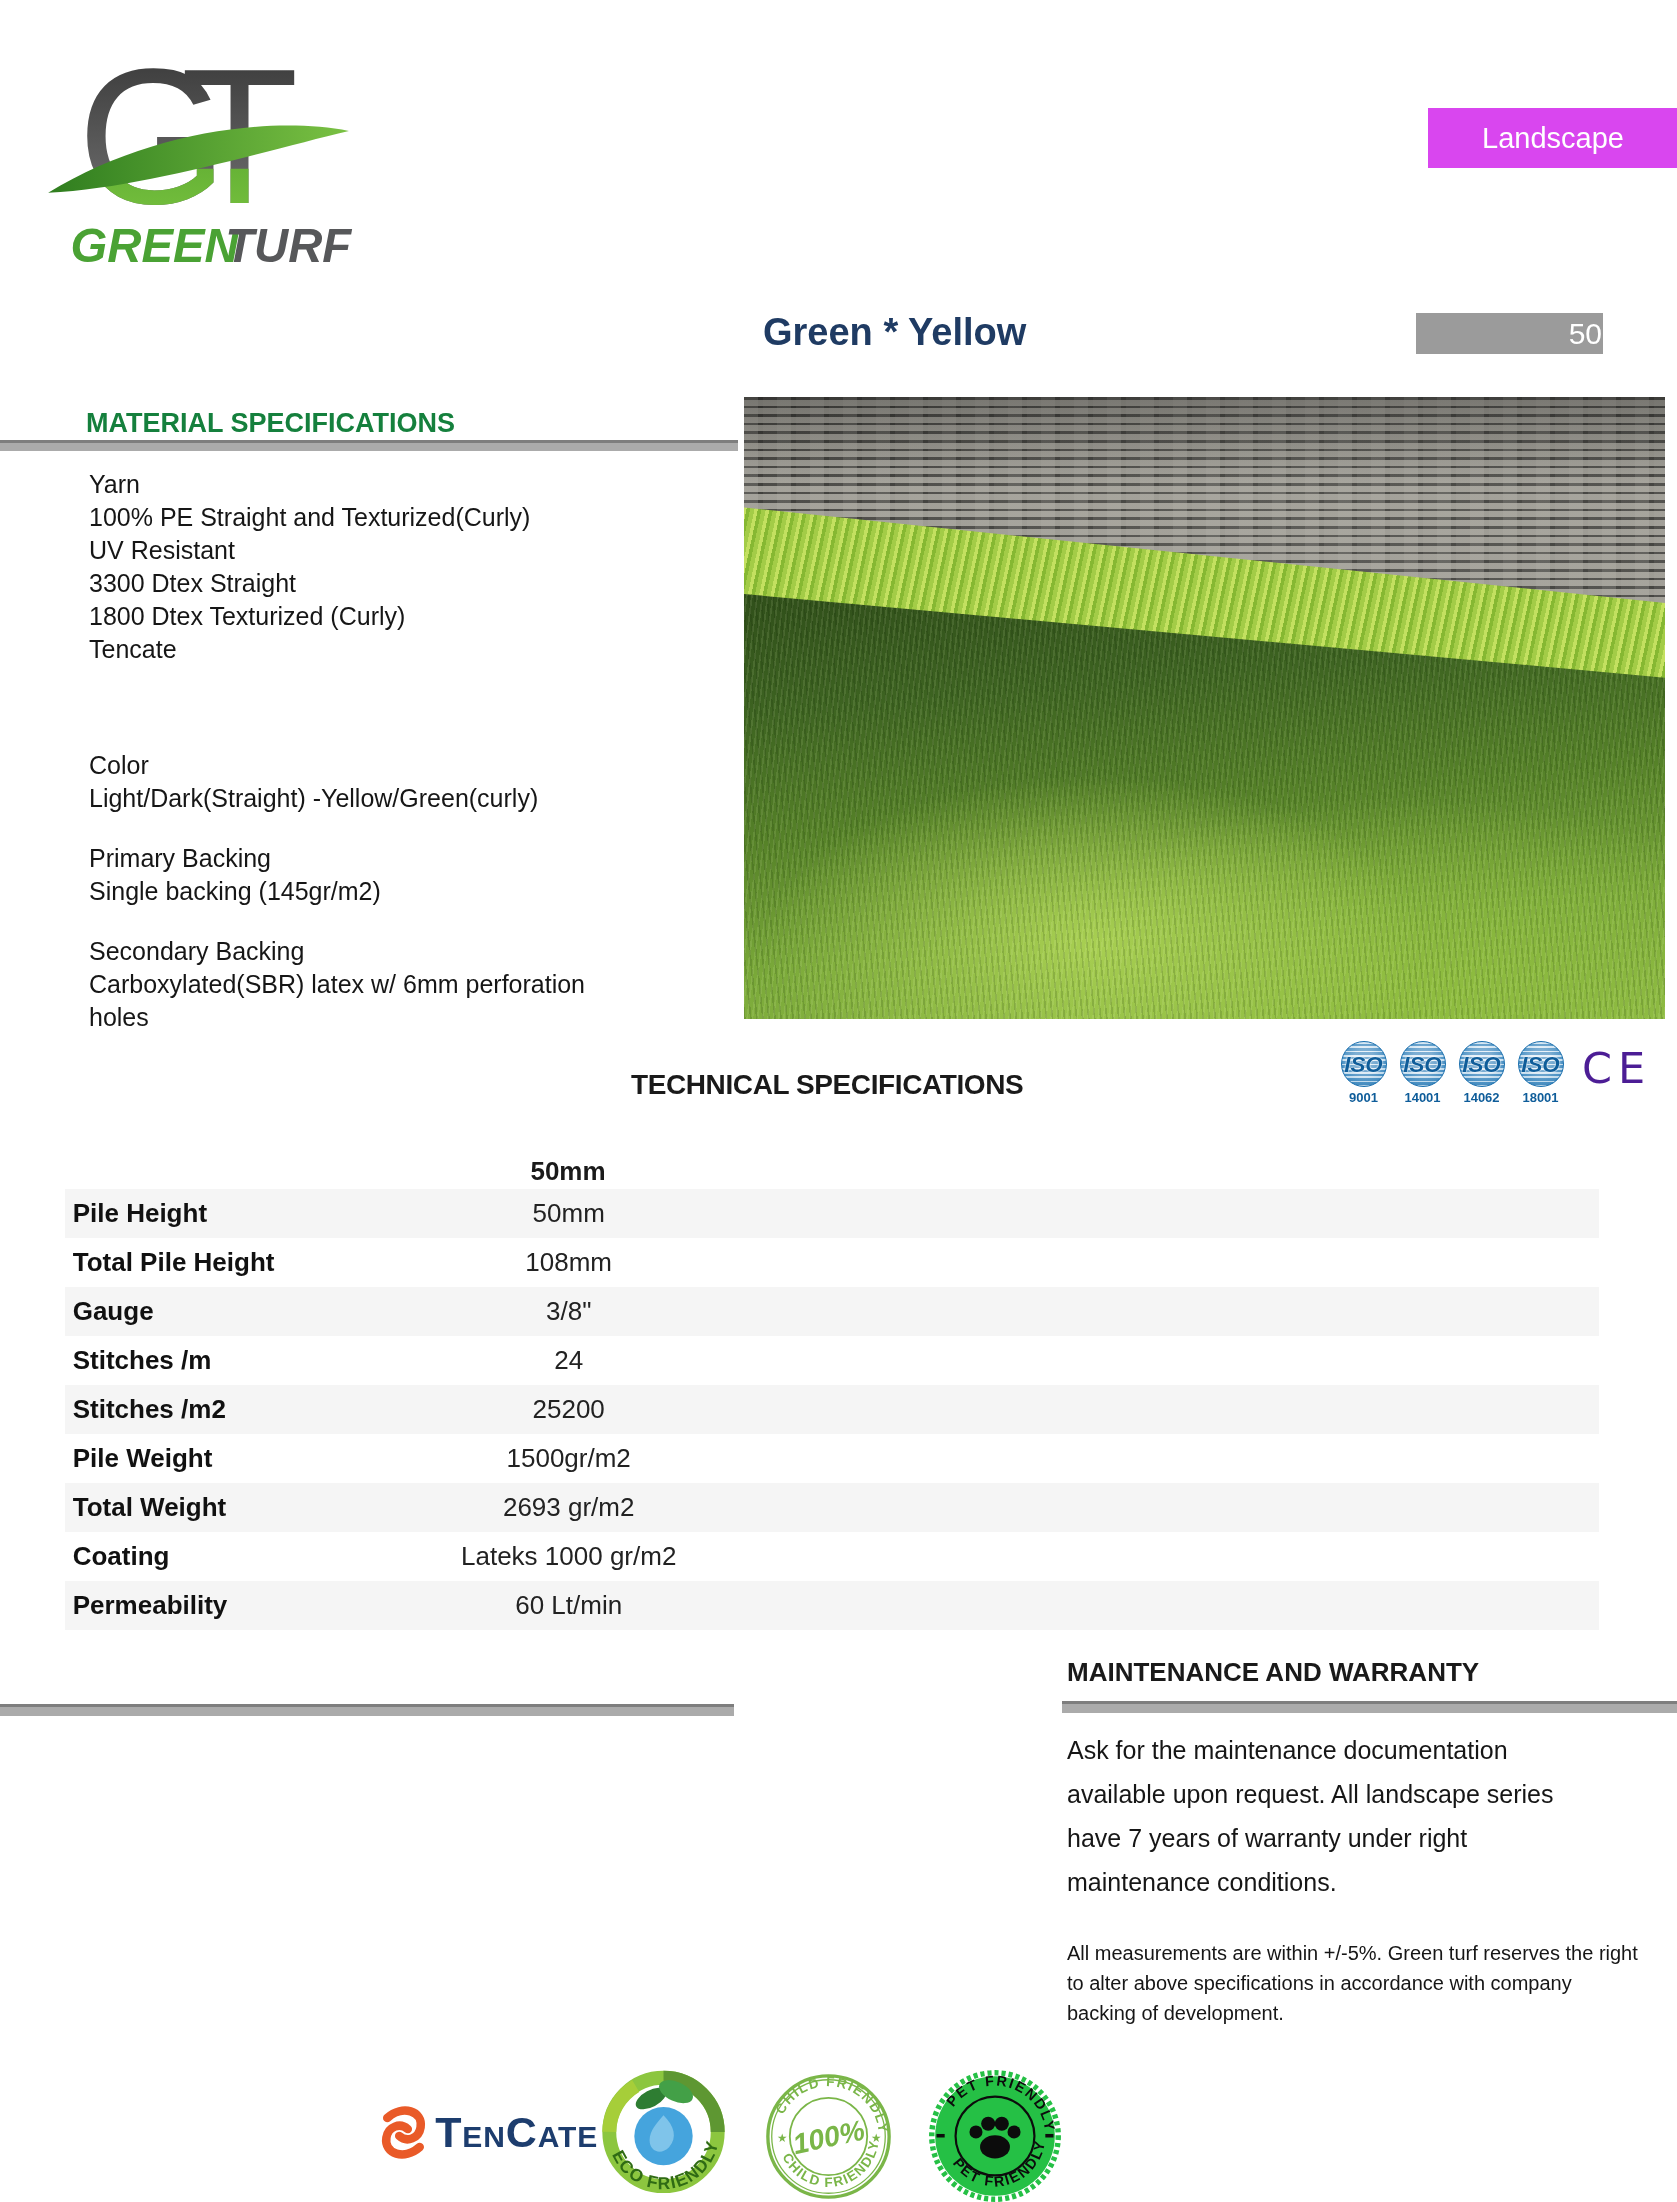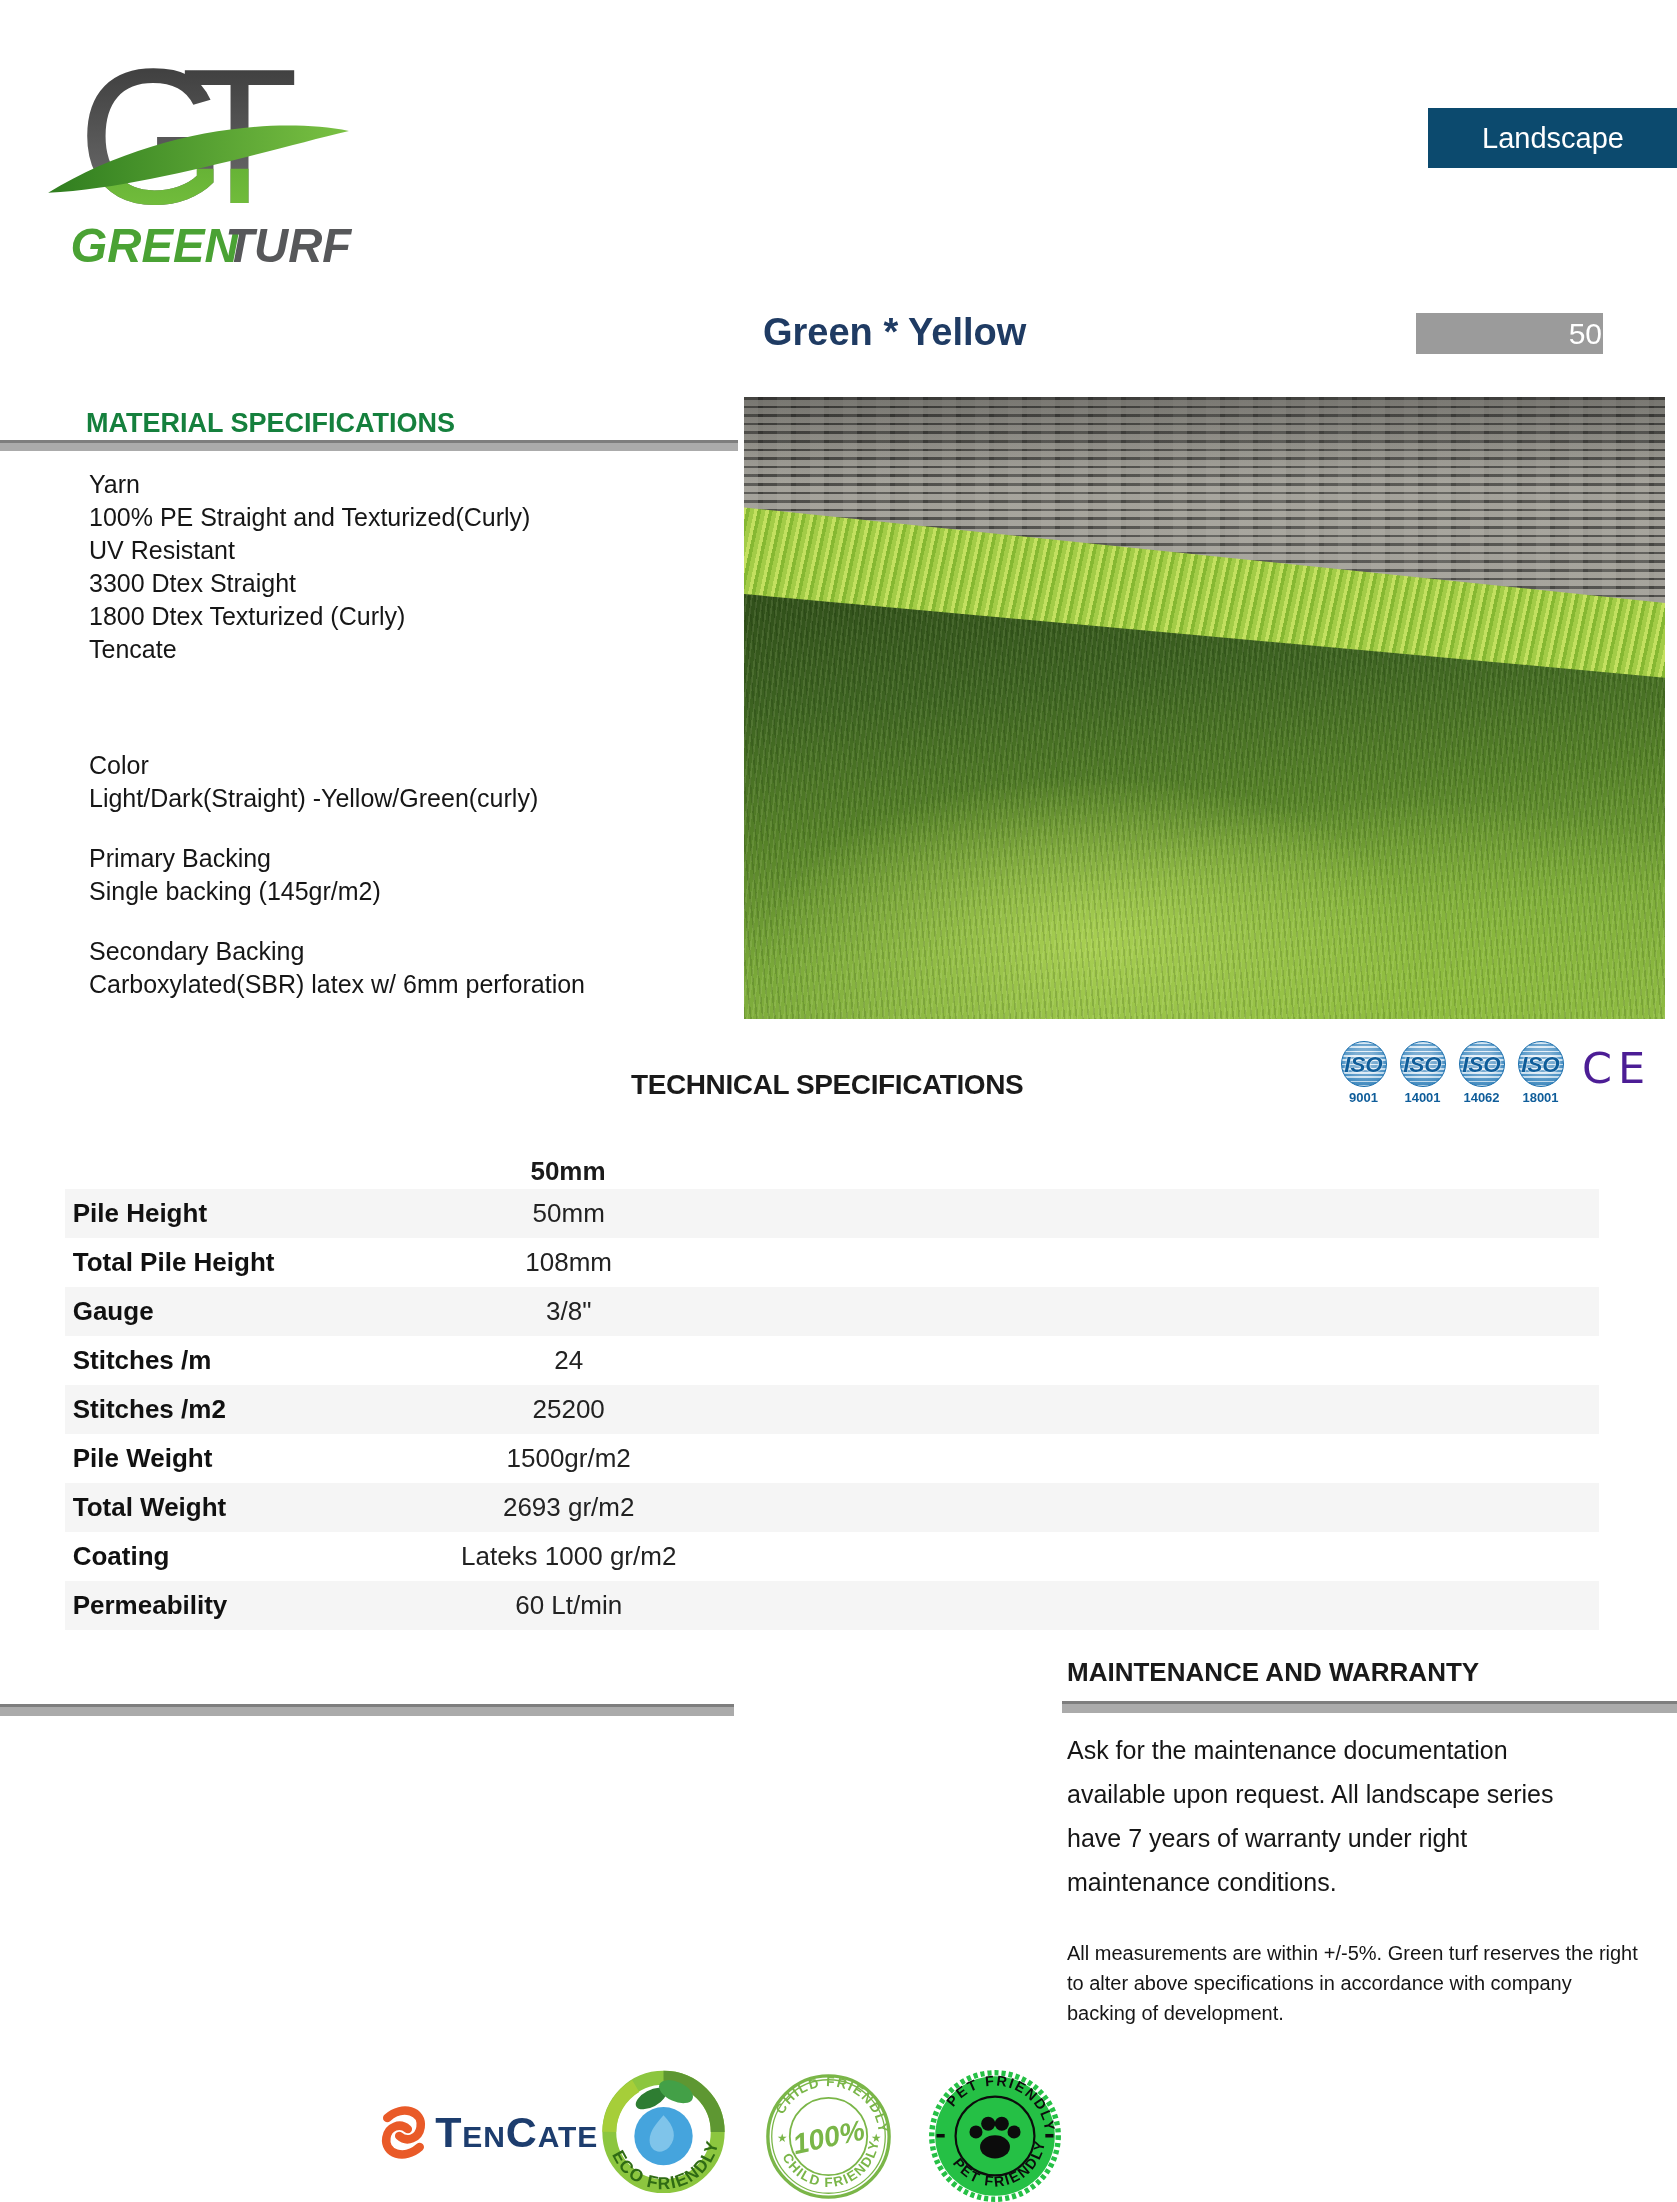--- a/index.html
+++ b/index.html
@@ -1,21 +1,21 @@
 <!DOCTYPE html>
 <html style="font-size:13.8px"><head>
 <meta charset="utf-8">
 <style>
   html,body{margin:0;padding:0;background:#e8e8e8;}
   .page{position:relative;width:1678px;height:2203px;background:#ffffff;overflow:hidden;
         font-family:"Liberation Sans",sans-serif;color:#1a1a1a;}
   .abs{position:absolute;}
 
   
-  .badge-landscape{left:1428px;top:108px;width:250px;height:60px;background:#0c4a6e;
+  .badge-landscape{left:1428px;top:108px;width:250px;height:60px;background:#d946ef;
     color:#fff;font-size:29px;display:flex;align-items:center;justify-content:center;}
   .product-title{left:763px;top:311px;font-size:38px;font-weight:bold;color:#1f3b63;}
   .product-code{left:1416px;top:313px;width:187px;height:41px;background:#9b9b9b;
     display:flex;align-items:center;justify-content:flex-end;padding-right:1px;box-sizing:border-box;
     color:#fff;font-size:30px;}
 
   
   .sec-heading{font-size:27px;font-weight:bold;color:#15803d;}
   .bar{background:linear-gradient(180deg,#7e7e7e 0 2.6px,#ababab 2.6px 100%);}
   .bar-left-top{left:0;top:440px;width:738px;height:11.2px;}
@@ -138,20 +138,21 @@
     <div>Tencate</div>
 
     <div class="grp-label gap-lg">Color</div>
     <div>Light/Dark(Straight) -Yellow/Green(curly)</div>
 
     <div class="grp-label gap-md">Primary Backing</div>
     <div>Single backing (145gr/m2)</div>
 
     <div class="grp-label gap-md">Secondary Backing</div>
     <div>Carboxylated(SBR) latex w/ 6mm perforation</div>
+    <div>holes</div>
   </div>
 
   <div class="abs photo">
     <div class="grass-tex"></div>
     <div class="backing"></div>
     <div class="fringe"></div>
   </div>
 
   <div class="abs tech-heading">TECHNICAL SPECIFICATIONS</div>
 

